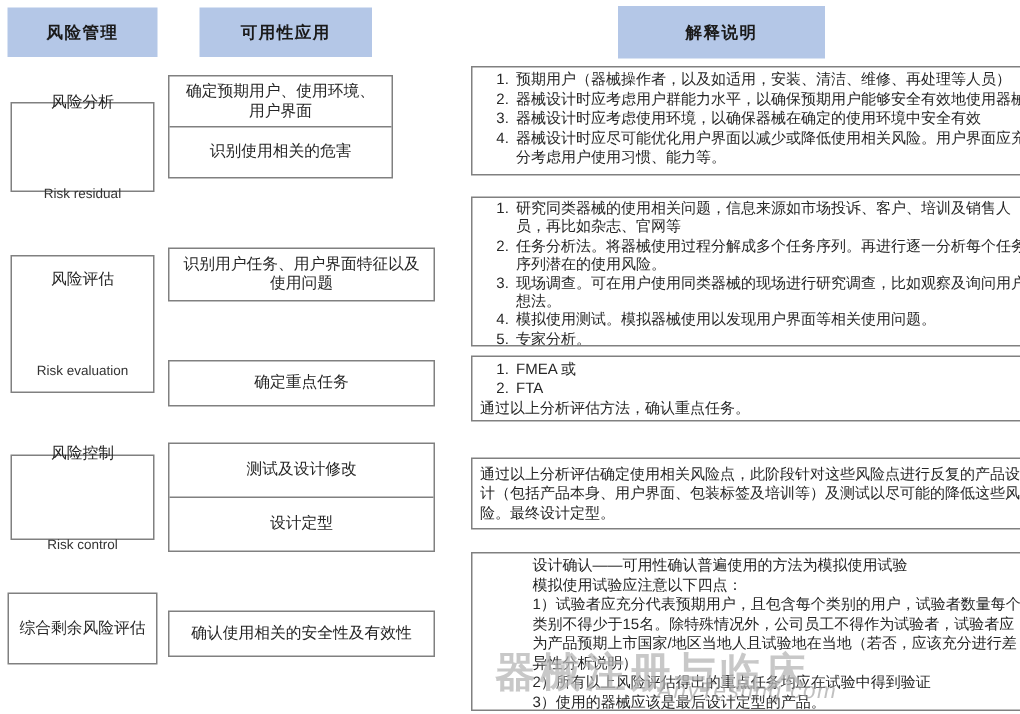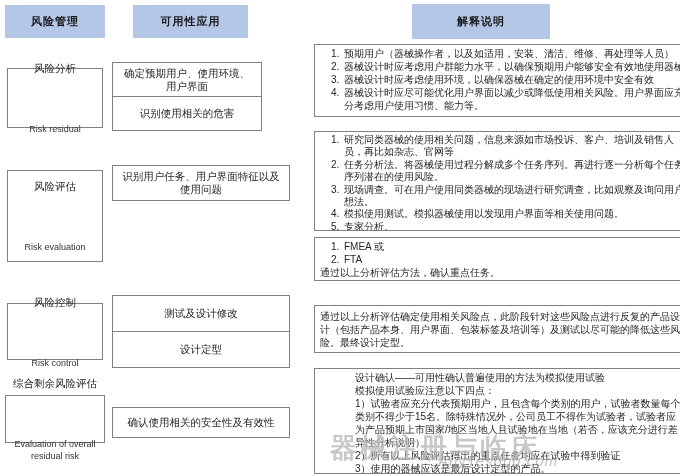--- a/index.html
+++ b/index.html
@@ -59,28 +59,28 @@
   <div class="box centerbox" style="left:7px;top:170px;width:96px;height:92px;">
     <div class="stage-zh">风险评估</div>
     <div class="stage-en">Risk evaluation</div>
   </div>
   <div class="box centerbox" style="left:7px;top:303px;width:96px;height:57px;">
     <div class="stage-zh">风险控制</div>
     <div class="stage-en">Risk control</div>
   </div>
   <div class="box centerbox" style="left:5px;top:395px;width:100px;height:48px;padding:1px;">
     <div class="stage-zh">综合剩余风险评估</div>
-    <div class="stage-en">Evaluation of overall residual risk</div>
   </div>
 
-  <div class="stack" style="left:112px;top:62px;width:150px;height:69px;">
+  <div class="stack" style="left:112px;top:50px;width:150px;height:69px;">
     <div class="cell step">确定预期用户、使用环境、用户界面</div>
     <div class="cell step">识别使用相关的危害</div>
   </div>
   <div class="box centerbox step" style="left:112px;top:165px;width:178px;height:36px;">识别用户任务、用户界面特征以及使用问题</div>
+  <div class="box centerbox step" style="left:112px;top:240px;width:178px;height:31px;">确定重点任务</div>
   <div class="stack" style="left:112px;top:295px;width:178px;height:73px;">
     <div class="cell step">测试及设计修改</div>
     <div class="cell step">设计定型</div>
   </div>
   <div class="box centerbox step" style="left:112px;top:407px;width:178px;height:31px;">确认使用相关的安全性及有效性</div>
 
   <div class="box expl" style="left:300px;top:44px;width:377px;height:73px;">
     <ol>
       <li>预期用户（器械操作者，以及如适用，安装、清洁、维修、再处理等人员）</li>
       <li>器械设计时应考虑用户群能力水平，以确保预期用户能够安全有效地使用器械</li>

